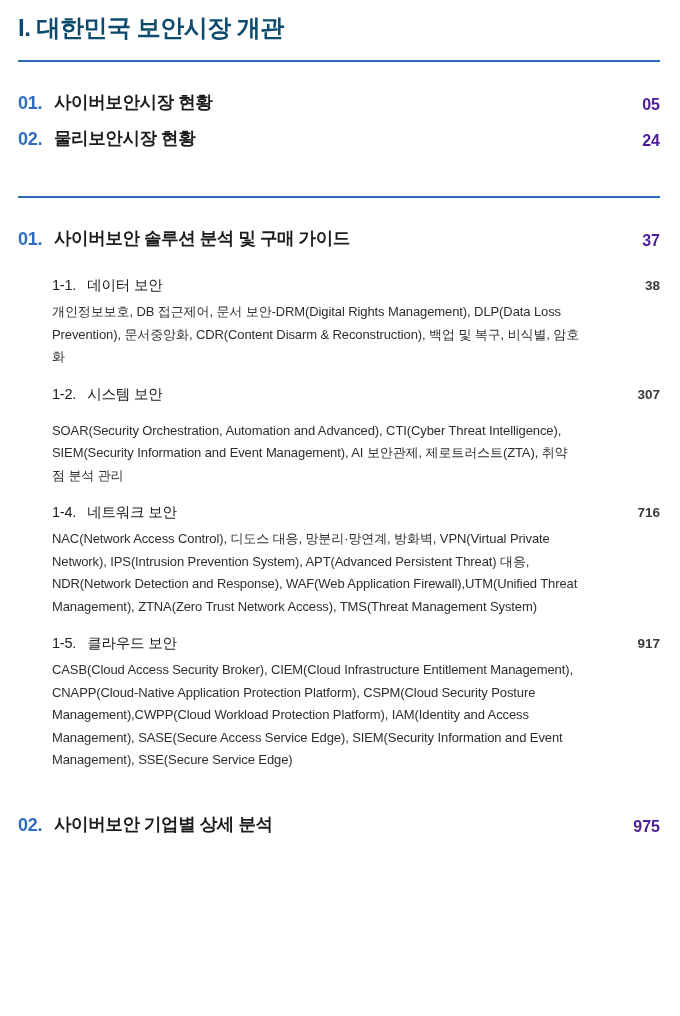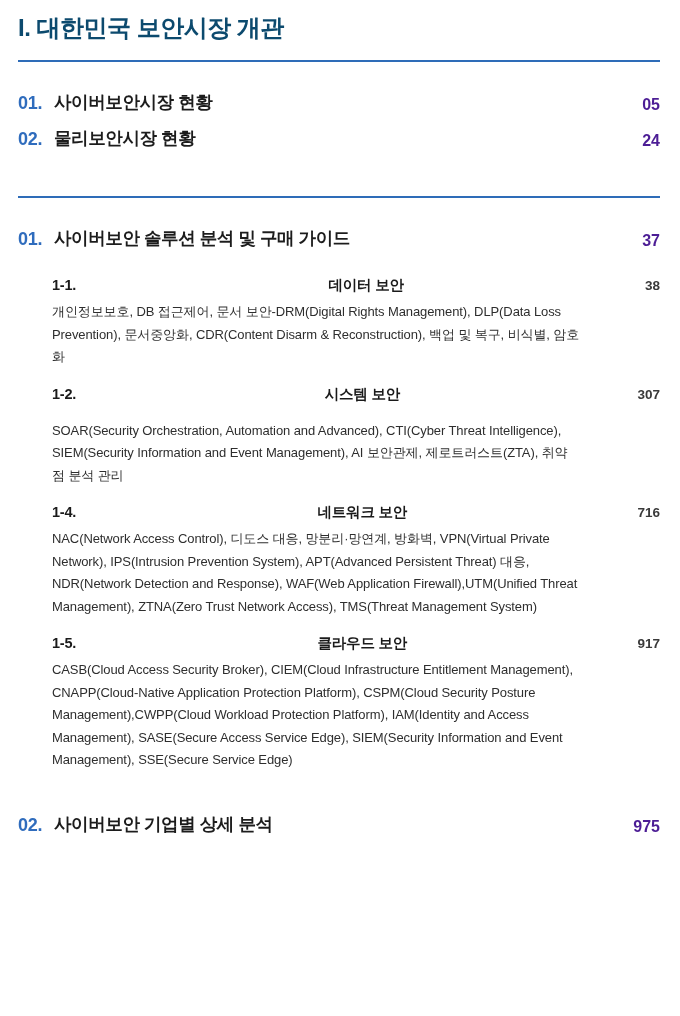--- a/index.html
+++ b/index.html
@@ -61,32 +61,31 @@
     margin:26px 0 0 34px;
   }
   .sub-item + .sub-item{margin-top:16px;}
   .sub-head{
     display:flex;
     align-items:baseline;
     cursor:pointer;
   }
   .sub-no{
     color:#1a1a1a;
-    font-weight:700;
+    font-weight:400;
     font-size:14.5px;
     letter-spacing:-0.2px;
     margin-right:11px;
   }
   .sub-title{
     color:#1a1a1a;
-    font-weight:700;
+    font-weight:400;
     font-size:14.5px;
     letter-spacing:-0.2px;
     flex:1 1 auto;
-    text-align:center;
   }
   .sub-page{
     color:#3a3a3a;
     font-weight:700;
     font-size:13.5px;
     flex:0 0 auto;
     text-align:right;
   }
   .sub-desc{
     margin:6px 0 0 0;

